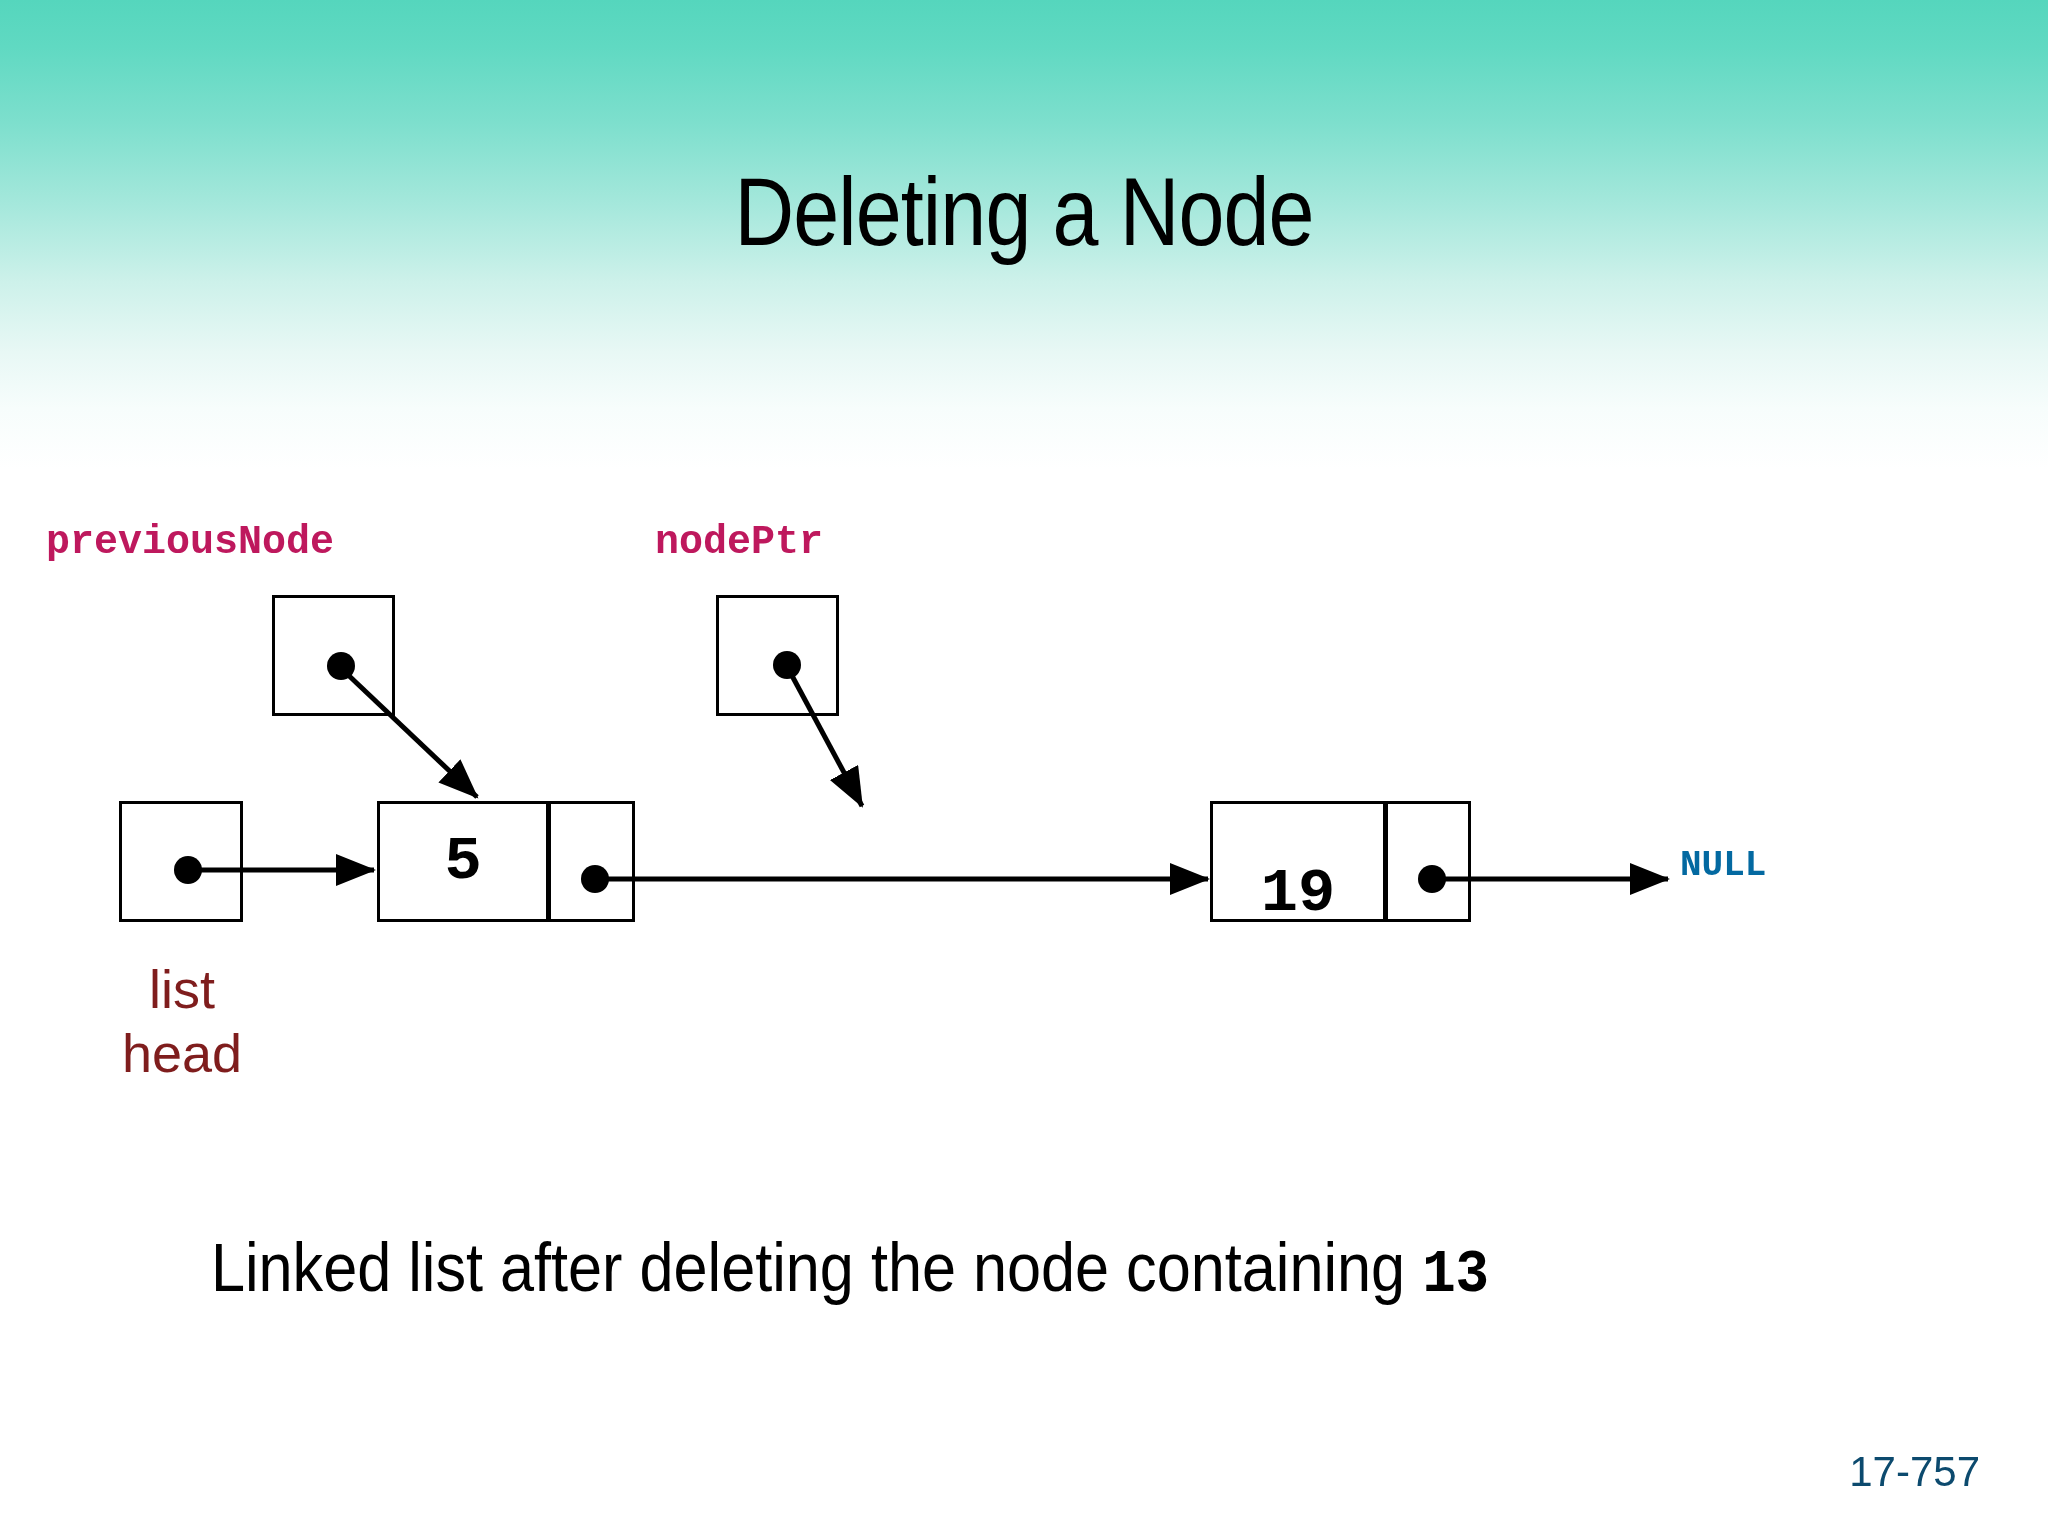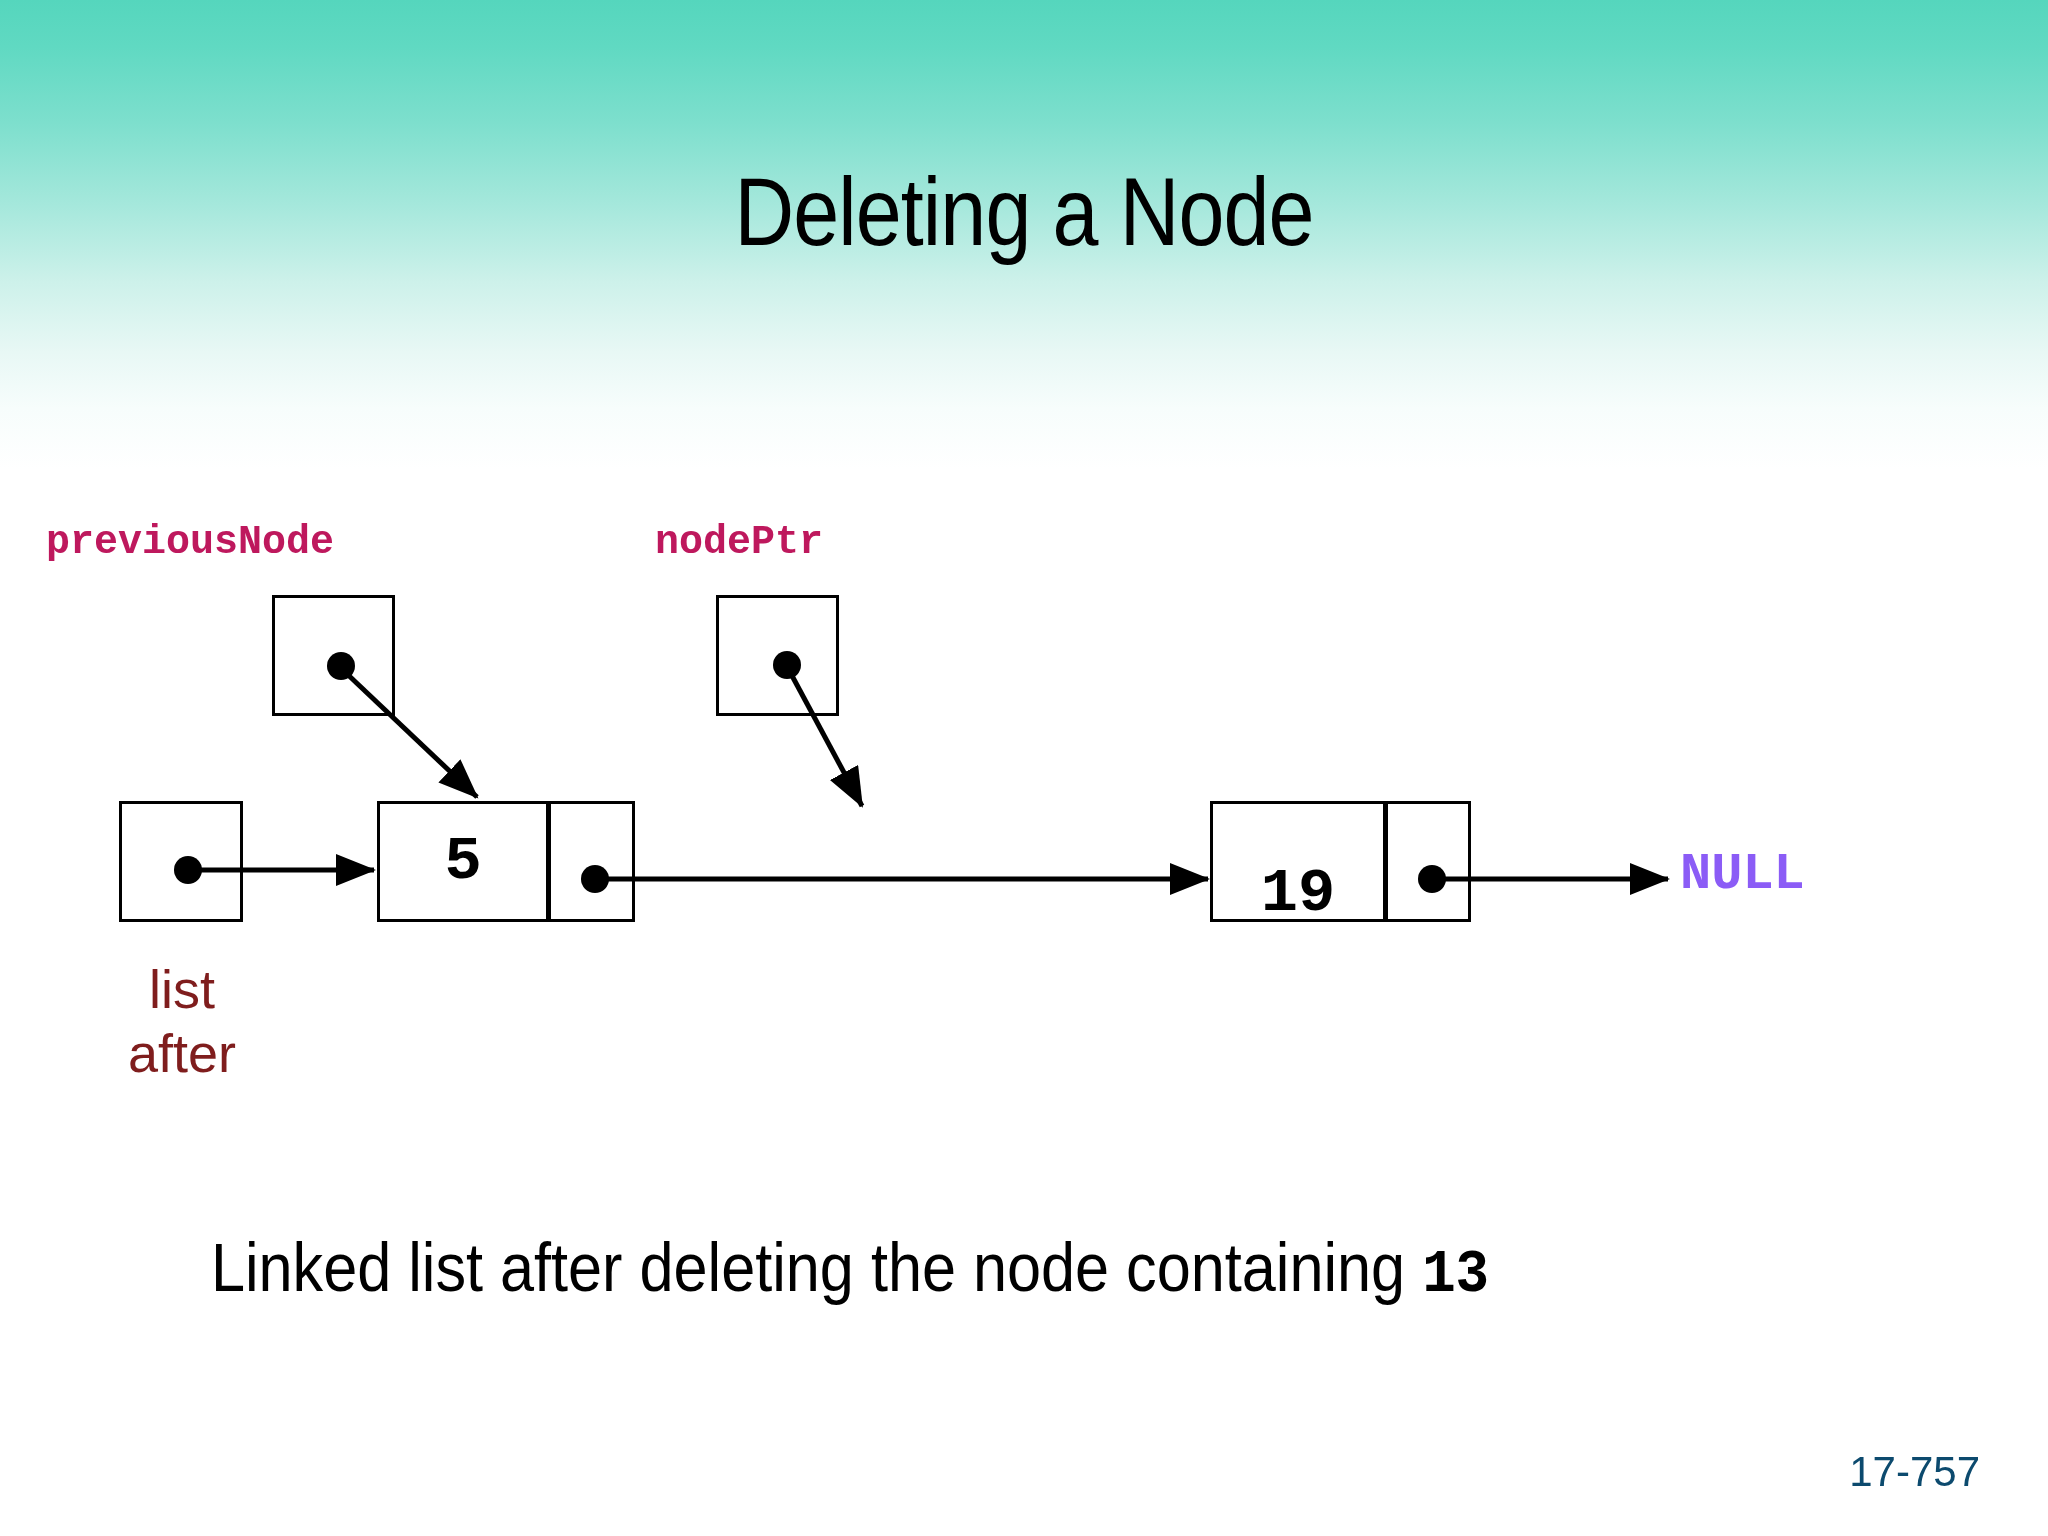--- a/index.html
+++ b/index.html
@@ -59,22 +59,22 @@
     letter-spacing: 0px;
   }
   #label-previousnode { left: 46px;  top: 520px; }
   #label-nodeptr      { left: 655px; top: 520px; }
   #null-label {
     position: absolute;
     left: 1680px;
     top: 845px;
     font-family: "Liberation Mono", "DejaVu Sans Mono", monospace;
     font-weight: bold;
-    font-size: 52px;
-    color: #8b5cf6;
+    font-size: 36px;
+    color: #0369a1;
     white-space: nowrap;
   }
   
   .cell {
     position: absolute;
     box-sizing: border-box;
     border: 3px solid #000000;
     background: transparent;
   }
   .ptr-box  { width: 123px; height: 121px; }
@@ -179,21 +179,21 @@
   <div class="node-value" id="node5-value">5</div>
 
   <div class="cell" id="node19-data"></div>
   <div class="cell" id="node19-ptr"></div>
   <div class="node-value" id="node19-value">19</div>
 
   <div id="null-label">NULL</div>
 
   <div id="list-head-caption">
     <div id="list-head-line1">list</div>
-    <div id="list-head-line2">after</div>
+    <div id="list-head-line2">head</div>
   </div>
 
   <div id="bottom-caption">
     <span>Linked list after deleting the node containing </span><span class="code-num">13</span>
   </div>
 
   <div id="footer-pagenum">17-757</div>
 
   <svg id="arrow-layer" viewBox="0 0 2048 1536">
     <defs>

